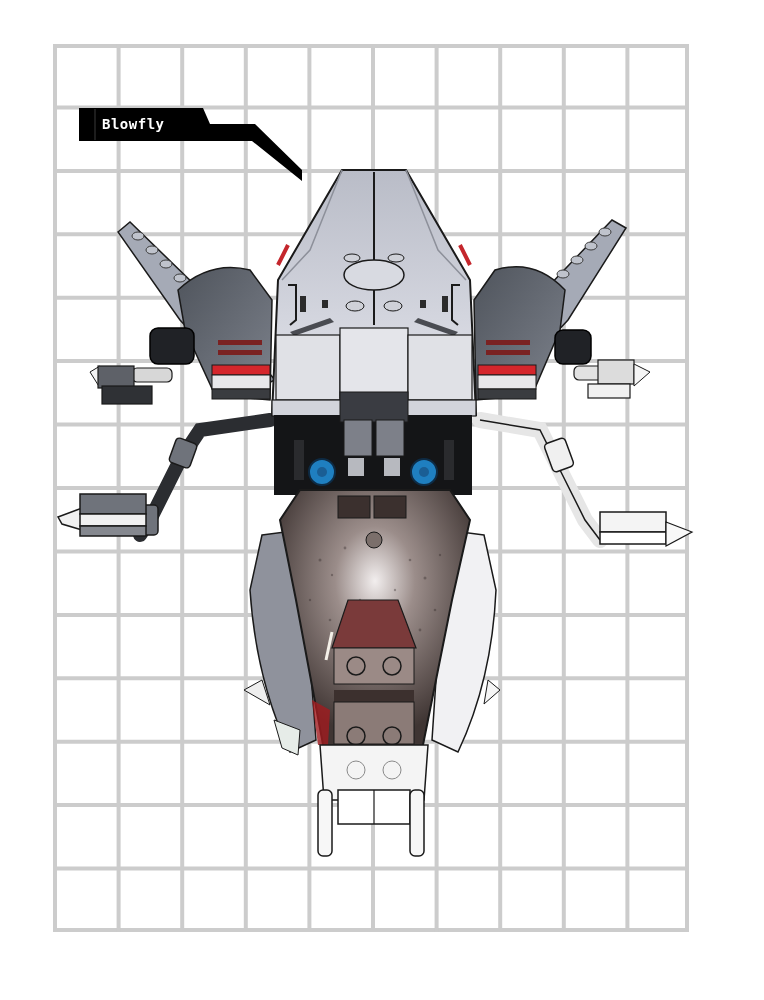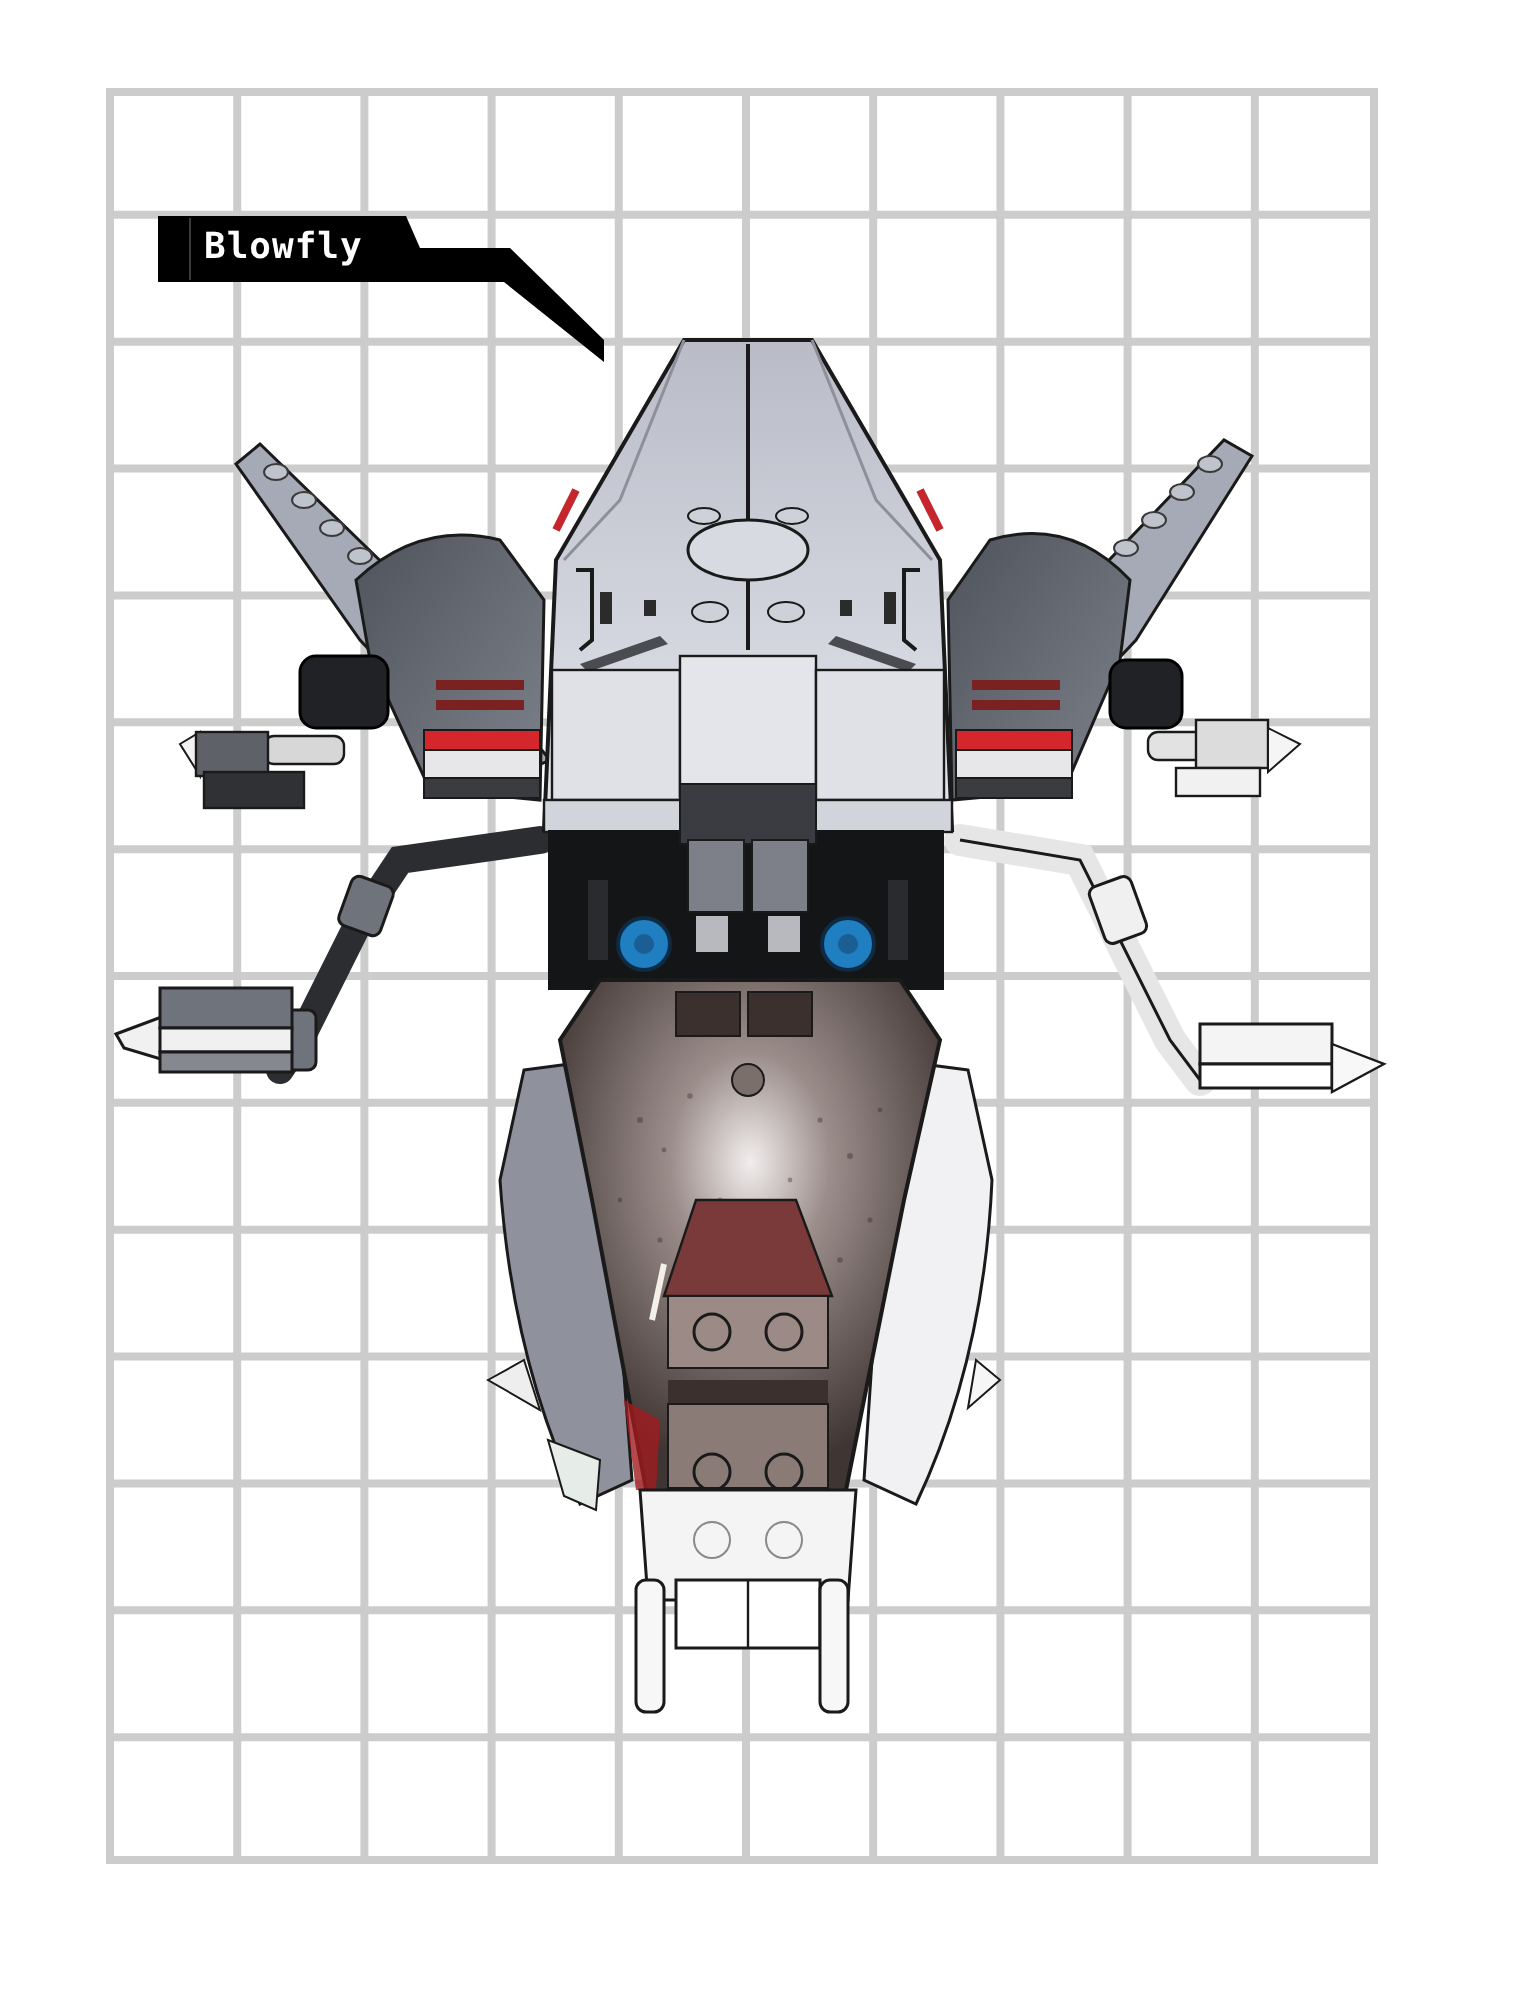--- a/index.html
+++ b/index.html
@@ -5,21 +5,21 @@
     html, body { margin: 0; padding: 0; background: #ffffff; }
     body { width: 764px; height: 1000px; position: relative; overflow: hidden; font-family: "DejaVu Sans Mono", monospace; }
     .stage { position: absolute; left: 0; top: 0; width: 764px; height: 1000px; }
     .grid { position: absolute; left: 53px; top: 44px; width: 636px; height: 888px; }
     .grid svg { display: block; }
     .ship { position: absolute; left: 0; top: 0; width: 764px; height: 1000px; }
     .callout { position: absolute; left: 0; top: 0; width: 764px; height: 1000px; pointer-events: none; }
     .callout-label {
       position: absolute; left: 102px; top: 114px;
       color: #ffffff; font-family: "DejaVu Sans Mono", monospace; font-weight: bold;
-      font-size: 18px; letter-spacing: 0.5px; line-height: 20px;
+      font-size: 14px; letter-spacing: 0.5px; line-height: 20px;
     }
   </style>
 </head>
 <body>
 
 <div class="stage">
 
   <div class="grid">
     <svg width="636" height="888" viewBox="0 0 636 888" xmlns="http://www.w3.org/2000/svg">
       <g stroke="#cccccc" stroke-width="4" fill="none">

